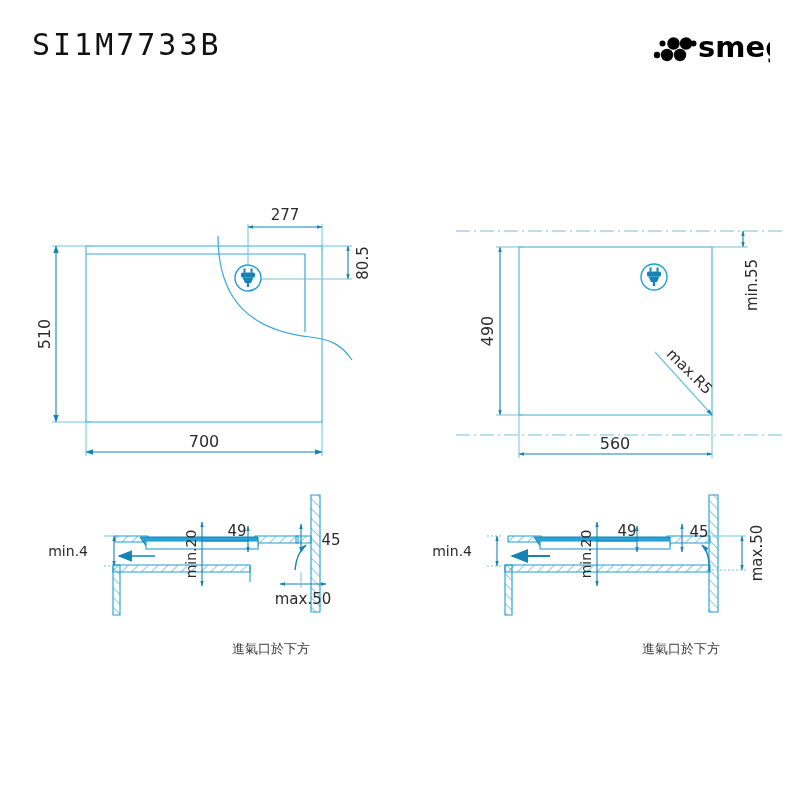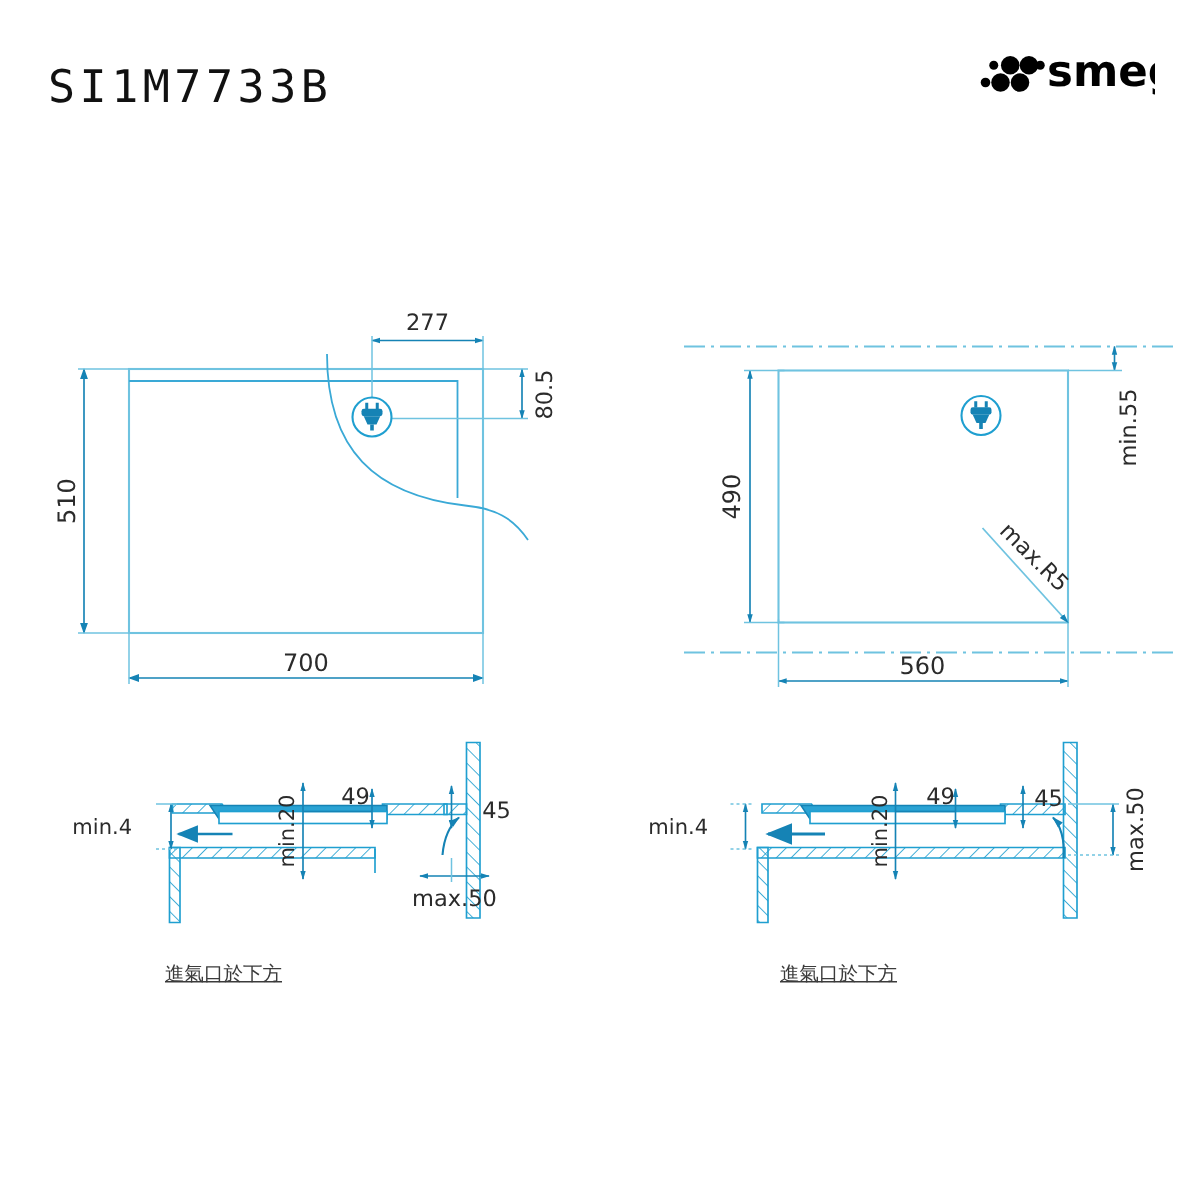--- a/index.html
+++ b/index.html
@@ -1,33 +1,33 @@
 <!DOCTYPE html>
 <html><head>
 <meta charset="utf-8">
 <style>
   html,body{margin:0;padding:0;background:#ffffff;}
   body{width:796px;height:796px;overflow:hidden;
        font-family:"Liberation Sans","DejaVu Sans",sans-serif;}
   #page{position:relative;width:796px;height:796px;background:#fff;}
 
   .hdr-title{
-    position:absolute;left:32px;top:41px;
+    position:absolute;left:32px;top:27px;
     font-size:30px;letter-spacing:3px;color:#111;
     font-family:"DejaVu Sans Mono","Liberation Mono",monospace;
     white-space:nowrap;
   }
   .logo{position:absolute;right:26px;top:30px;height:36px;}
 
   .svgwrap{position:absolute;left:0;top:0;width:796px;height:796px;}
 
   .cap{
     position:absolute;font-size:13px;color:#3b3b3b;
     font-family:"DejaVu Sans","Liberation Sans",sans-serif;
-    white-space:nowrap;text-align:left;text-decoration:underline;
+    white-space:nowrap;text-align:right;
   }
   .cap-l{left:110px;top:640px;width:200px;}
   .cap-r{left:520px;top:640px;width:200px;}
 </style>
 </head>
 <body>
 
 <div id="page">
 
   <div class="hdr-title">SI1M7733B</div>

